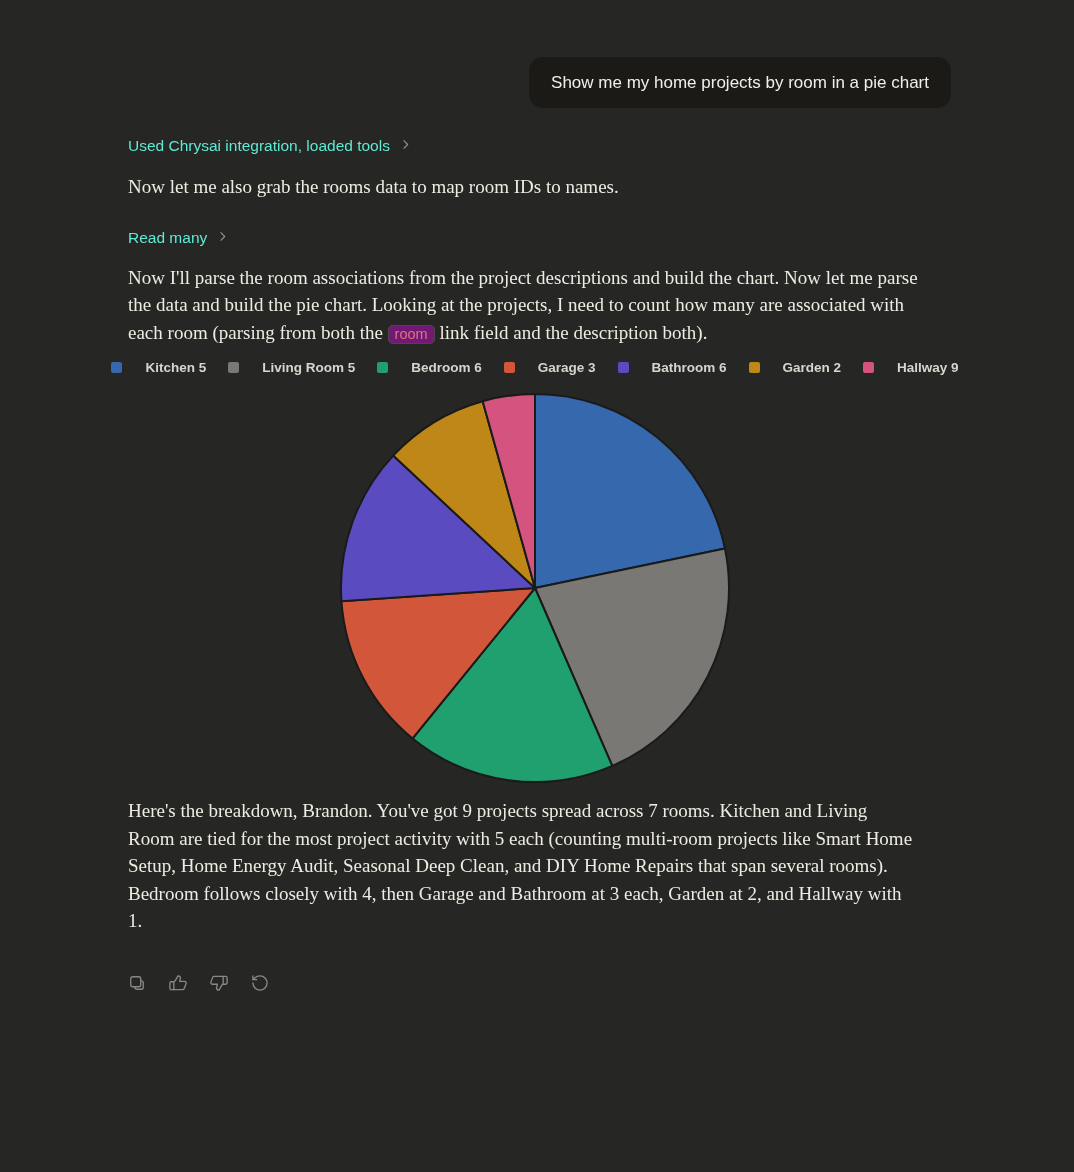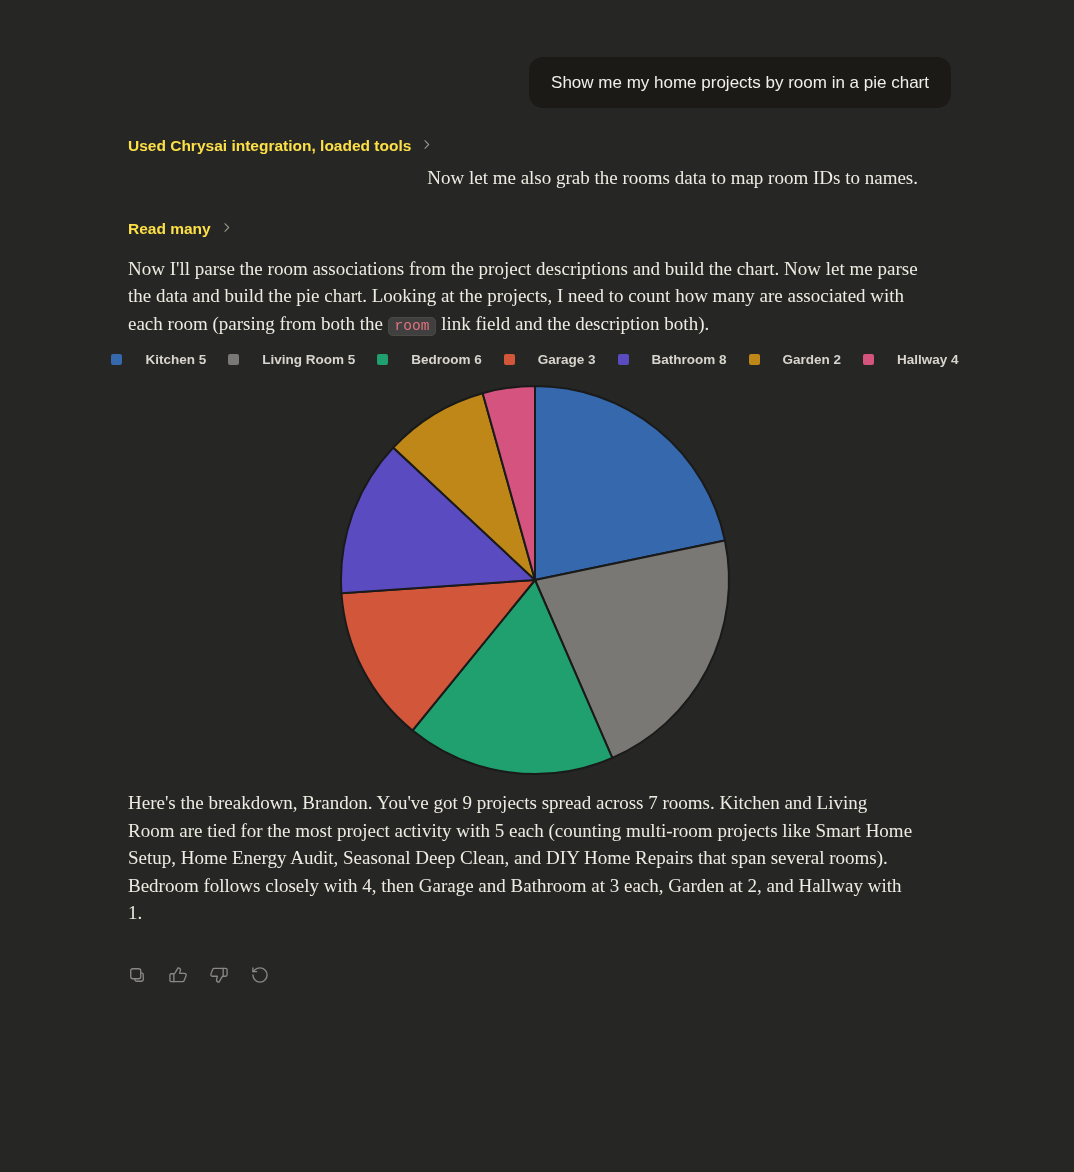--- a/index.html
+++ b/index.html
@@ -29,41 +29,40 @@
     margin-left: 128px;
   }
   .serif {
     font-family: "Liberation Serif", serif;
     font-size: 19px;
     line-height: 27.5px;
     color: #eeece2;
     margin: 0;
   }
   .p-intro      { margin-top: 49px; }
-  .p-rooms      { margin-top: 9px; text-align: right; }
+  .p-rooms      { margin-top: 18px; }
   .p-parse      { margin-top: 17px; }
   .p-breakdown  { margin-top: 11px; }
   .p-hover      { margin-top: 15px; }
   .tool-row {
     display: flex;
     align-items: center;
     gap: 9px;
-    color: #fde047;
+    color: #5eead4;
     font-size: 15.5px;
     margin-top: 29px;
     cursor: pointer;
     width: fit-content;
-    font-weight: bold;
   }
   .tool-row-2 { margin-top: 28px; }
   .code-chip {
-    font-family: Liberation Mono, monospace;
+    font-family: Liberation Sans, sans-serif;
     font-size: 14.5px;
     color: #e2737e;
-    background: #404040;
+    background: #701a75;
     border: 1px solid #4a4943;
     border-radius: 5px;
     padding: 0px 6px 1px 6px;
     white-space: nowrap;
   }
   .chart-block {
     margin-top: 12px;
     transform: translateX(12px);
   }
   .chart-legend {
@@ -161,29 +160,29 @@
         <div class="legend-item">
           <span class="legend-swatch" style="background: rgb(31, 160, 110);"></span>
           <span>Bedroom 6</span>
         </div>
         <div class="legend-item">
           <span class="legend-swatch" style="background: rgb(210, 87, 58);"></span>
           <span>Garage 3</span>
         </div>
         <div class="legend-item">
           <span class="legend-swatch" style="background: rgb(90, 76, 192);"></span>
-          <span>Bathroom 8</span>
+          <span>Bathroom 6</span>
         </div>
         <div class="legend-item">
           <span class="legend-swatch" style="background: rgb(191, 135, 24);"></span>
           <span>Garden 2</span>
         </div>
         <div class="legend-item">
           <span class="legend-swatch" style="background: rgb(212, 83, 127);"></span>
-          <span>Hallway 4</span>
+          <span>Hallway 9</span>
         </div>
       </div>
     <div class="pie-wrap">
       <svg width="396" height="396" viewBox="-198 -198 396 396">
           <path d="M0 0 L0.00 -194.00 A194 194 0 0 1 189.94 -39.47 Z" fill="#3568ad" stroke="#1a1a1a" stroke-width="2"></path>
           <path d="M0 0 L189.94 -39.47 A194 194 0 0 1 77.29 177.94 Z" fill="#7a7874" stroke="#1a1a1a" stroke-width="2"></path>
           <path d="M0 0 L77.29 177.94 A194 194 0 0 1 -122.43 150.49 Z" fill="#1fa06e" stroke="#1a1a1a" stroke-width="2"></path>
           <path d="M0 0 L-122.43 150.49 A194 194 0 0 1 -193.55 13.24 Z" fill="#d2573a" stroke="#1a1a1a" stroke-width="2"></path>
           <path d="M0 0 L-193.55 13.24 A194 194 0 0 1 -141.78 -132.42 Z" fill="#5a4cc0" stroke="#1a1a1a" stroke-width="2"></path>
           <path d="M0 0 L-141.78 -132.42 A194 194 0 0 1 -52.34 -186.81 Z" fill="#bf8718" stroke="#1a1a1a" stroke-width="2"></path>

